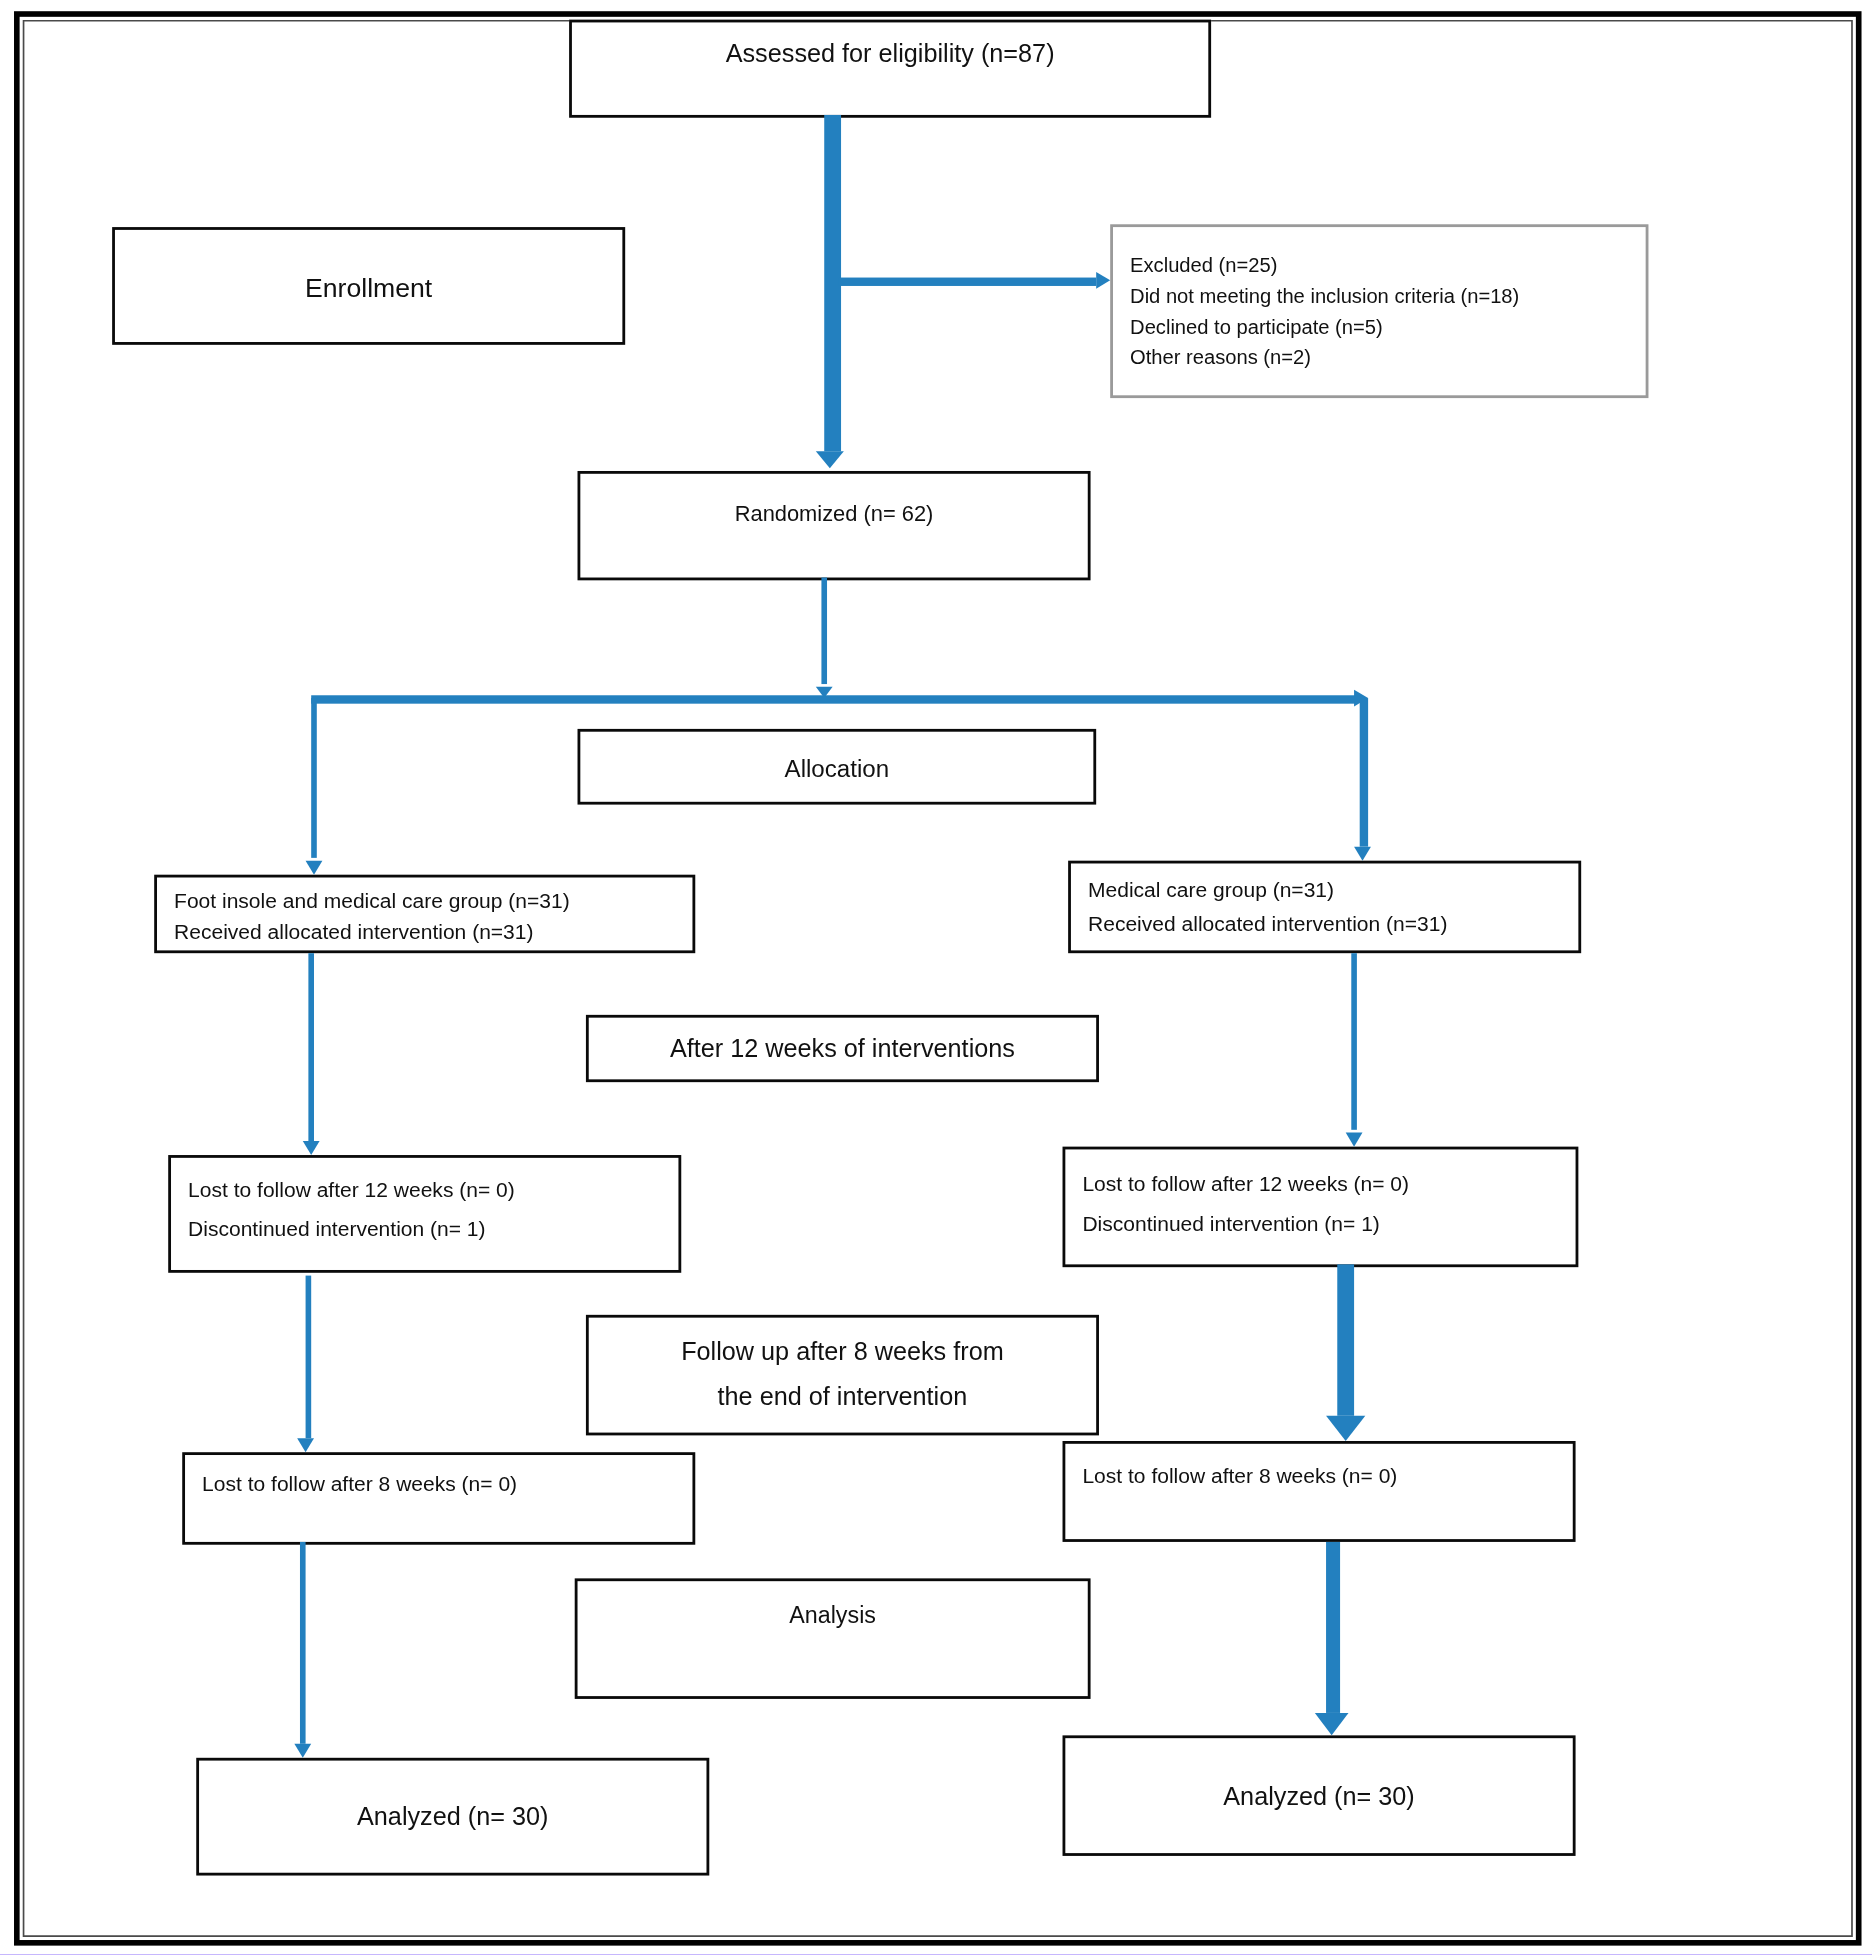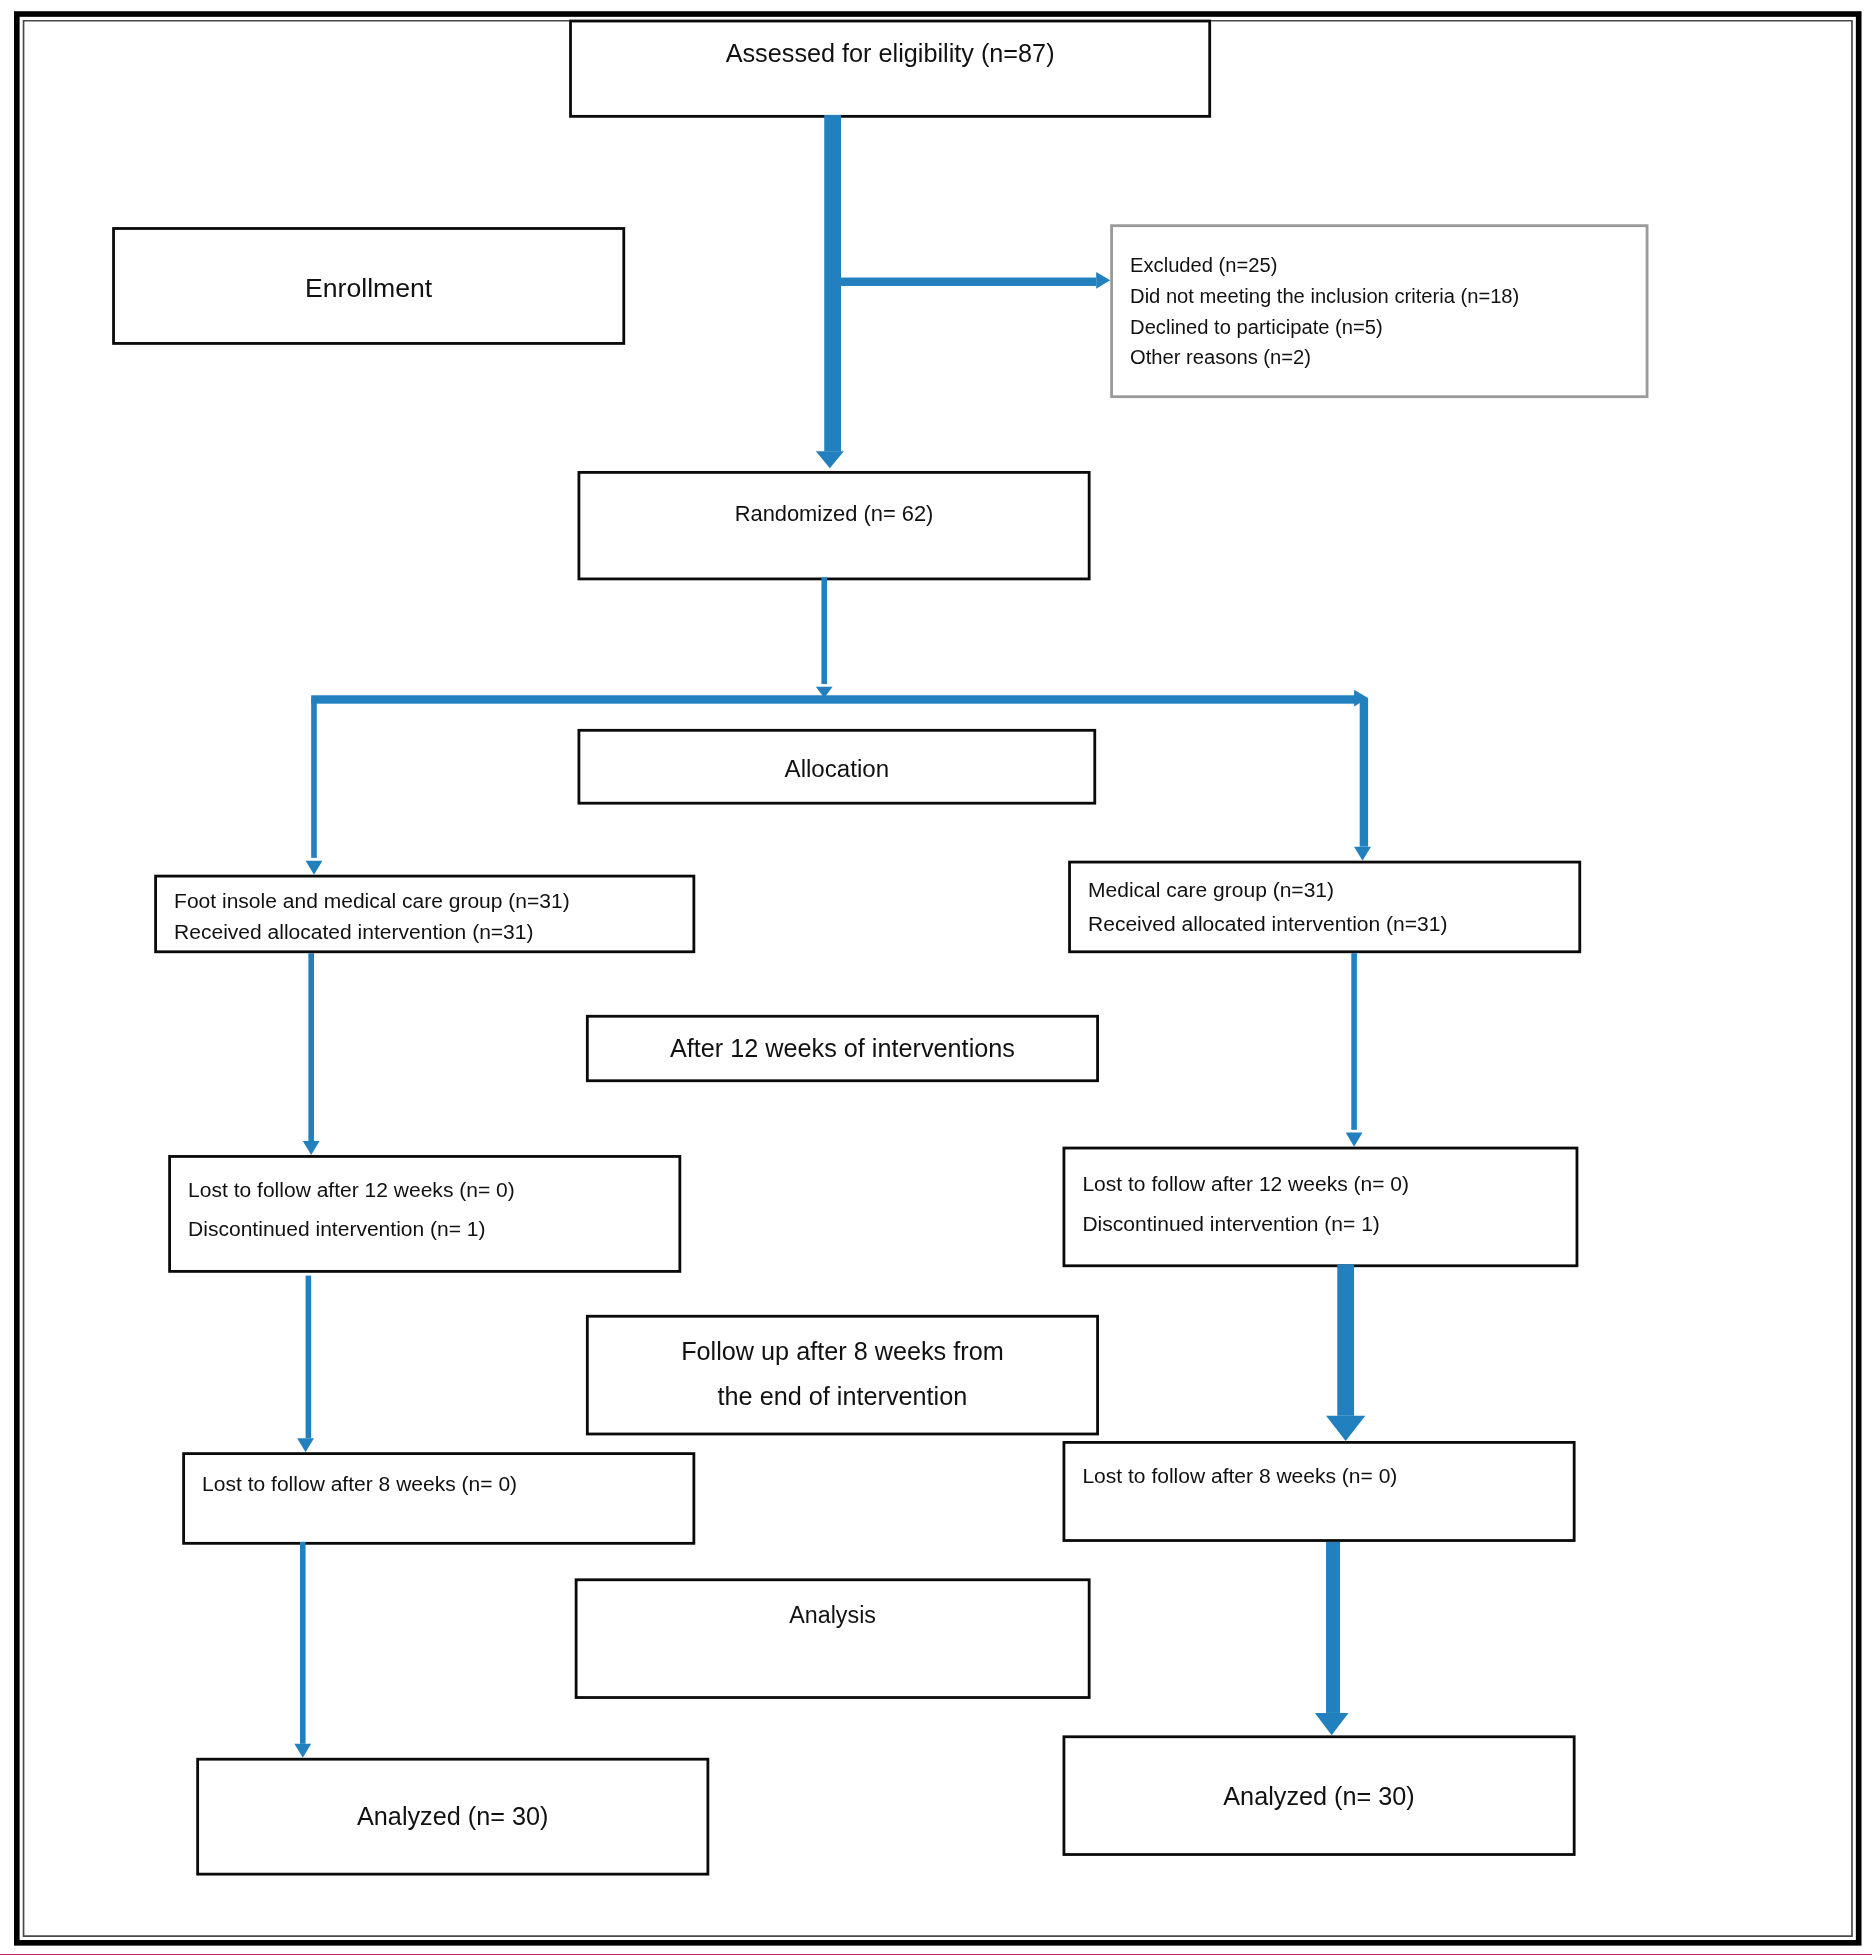--- a/index.html
+++ b/index.html
@@ -1,16 +1,16 @@
 <!DOCTYPE html>
 <html style="--arrow: #2380BF;font-size:9px"><head>
 <meta charset="utf-8">
 <style>
   html,body{margin:0;padding:0;background:#fff;}
-  .viewport{width:1872px;height:1955px;overflow:hidden;background:#be185d;}
+  .viewport{width:1872px;height:1955px;overflow:hidden;background:#c4b5fd;}
   .page{
     position:relative;width:668px;height:697px;background:#fff;
     transform:scale(2.8035);transform-origin:top left;
     font-family:"Liberation Sans", sans-serif;color:#111;
   }
   .frame{
     position:absolute;left:4.5px;top:3.9px;width:659px;height:690px;
     box-sizing:border-box;border:2.2px solid #000;
     box-shadow: inset 0 0 0 1.1px #fff, inset 0 0 0 1.7px #4a4a4a;
   }

